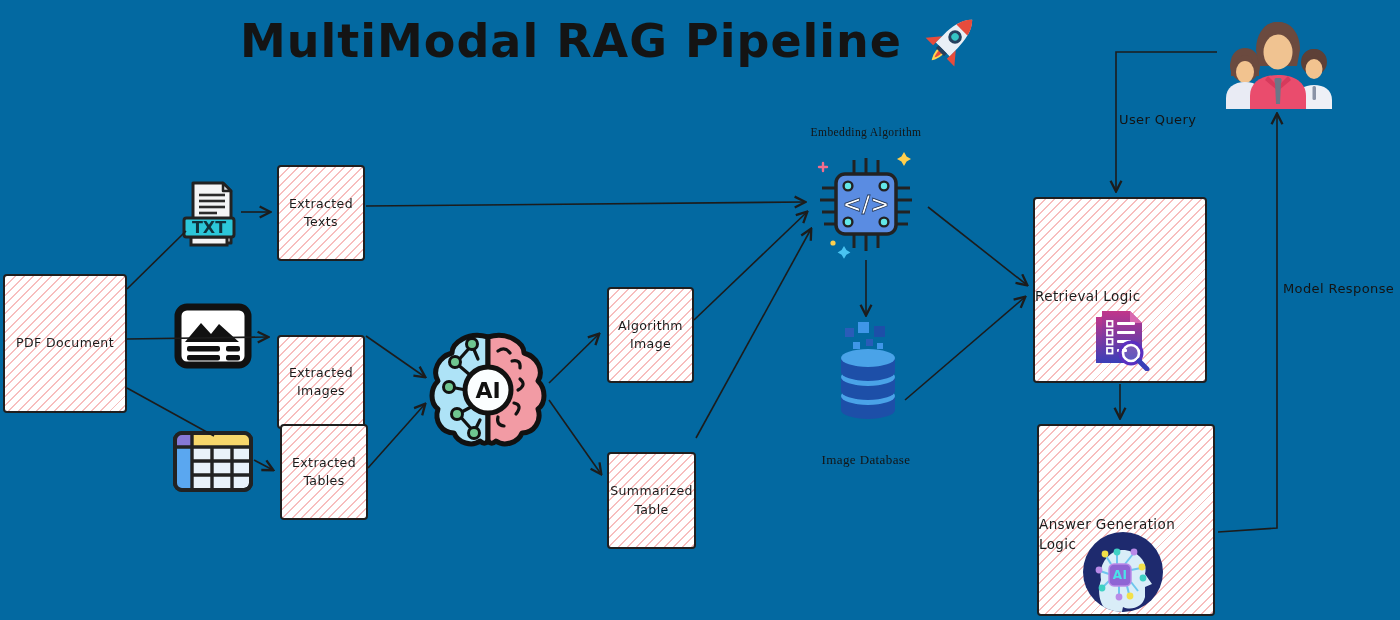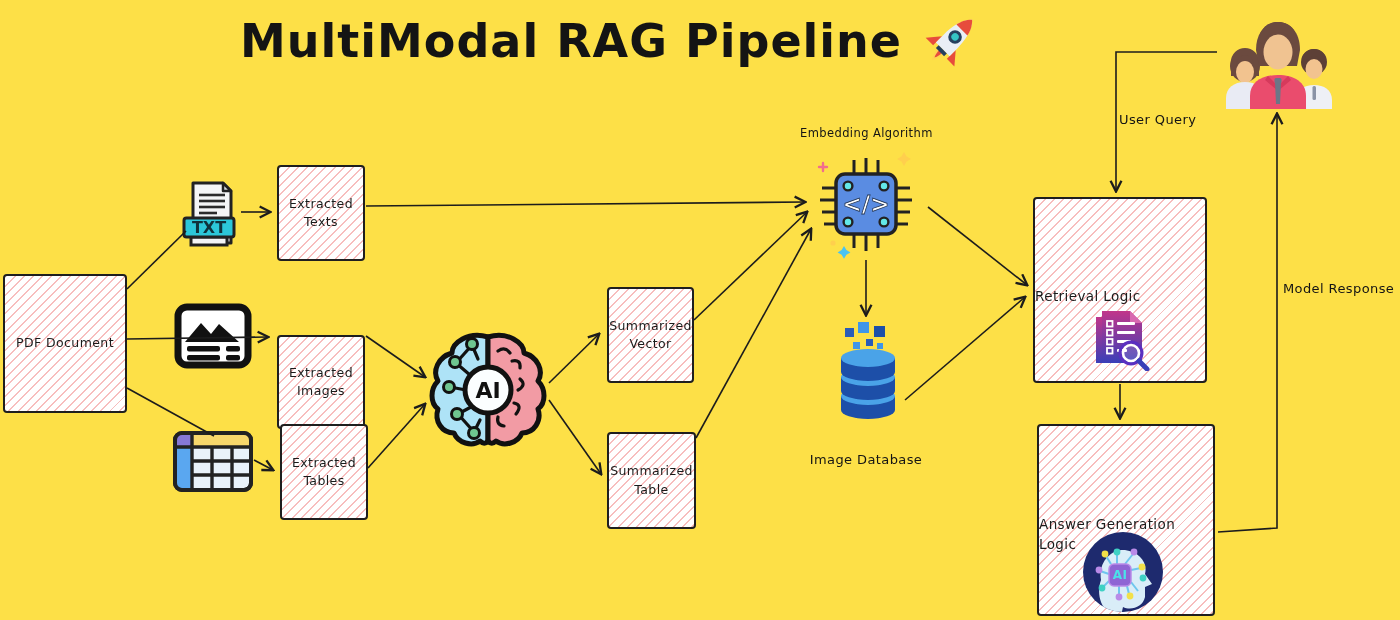--- a/index.html
+++ b/index.html
@@ -1,17 +1,17 @@
 <!DOCTYPE html>
 <html><head>
 <meta charset="utf-8">
 <style>
   html,body{margin:0;padding:0;background:#ffffff;}
   .canvas{
-    position:relative;width:1400px;height:620px;background:#fde047;overflow:hidden;
+    position:relative;width:1400px;height:620px;background:#0369a1;overflow:hidden;
     font-family:"DejaVu Sans", sans-serif;color:#161616;
   }
   
   .title-row{position:absolute;left:240px;top:8px;display:flex;align-items:center;gap:20px;}
   .title-text{
     font-size:46px;font-weight:600;letter-spacing:1px;color:#141414;
     font-family:"DejaVu Sans", cursive, sans-serif;
   }
   
   .hbox{
@@ -21,21 +21,21 @@
       repeating-linear-gradient(135deg, rgba(238,110,110,0.45) 0 1.4px, rgba(255,255,255,0) 1.4px 6.5px),
       #ffffff;
     display:flex;align-items:center;justify-content:center;text-align:center;
     font-size:12.5px;line-height:1.45;letter-spacing:.4px;color:#1b1b1b;padding:4px;
   }
   .hbox.blank{display:block;}
   .inbox-label{position:absolute;left:0;width:100%;text-align:left;font-size:13.5px;letter-spacing:.4px;color:#1b1b1b;}
   .inbox-icon{position:absolute;}
   
   .lbl{position:absolute;font-size:13px;letter-spacing:.4px;color:#141414;white-space:nowrap;}
-  .lbl.center{text-align:center;}
+  .lbl.center{text-align:center;font-family:Liberation Serif, serif;}
   
   .icon{position:absolute;}
   .icon svg{display:block;}
   
   .edges{position:absolute;left:0;top:0;pointer-events:none;}
 </style>
 </head>
 <body>
 
 <div class="canvas">
@@ -69,24 +69,24 @@
 
   <div class="hbox" style="left:277px;top:291px;width:88px;height:94px;margin-top:44px;">
     <span>Extracted Images</span>
   </div>
 
   <div class="hbox" style="left:280px;top:424px;width:88px;height:96px;">
     <span>Extracted Tables</span>
   </div>
 
   <div class="hbox" style="left:607px;top:287px;width:87px;height:96px;">
-    <span>Summarized Vector</span>
-  </div>
-
-  <div class="hbox" style="left:607px;top:432px;width:89px;height:97px;justify-content:center;">
+    <span>Algorithm Image</span>
+  </div>
+
+  <div class="hbox" style="left:607px;top:452px;width:89px;height:97px;justify-content:center;">
     <span>Summarized Table</span>
   </div>
 
   <div class="hbox blank" style="left:1033px;top:197px;width:174px;height:186px;">
     <div class="inbox-label" style="top:88px;">Retrieval Logic</div>
     <div class="inbox-icon" style="left:59px;top:110px;">
       <svg width="56" height="62" viewBox="0 0 56 62">
         <defs>
           <linearGradient id="rg" x1="0" y1="0" x2="0" y2="1">
             <stop offset="0" stop-color="#c1368a"></stop>

